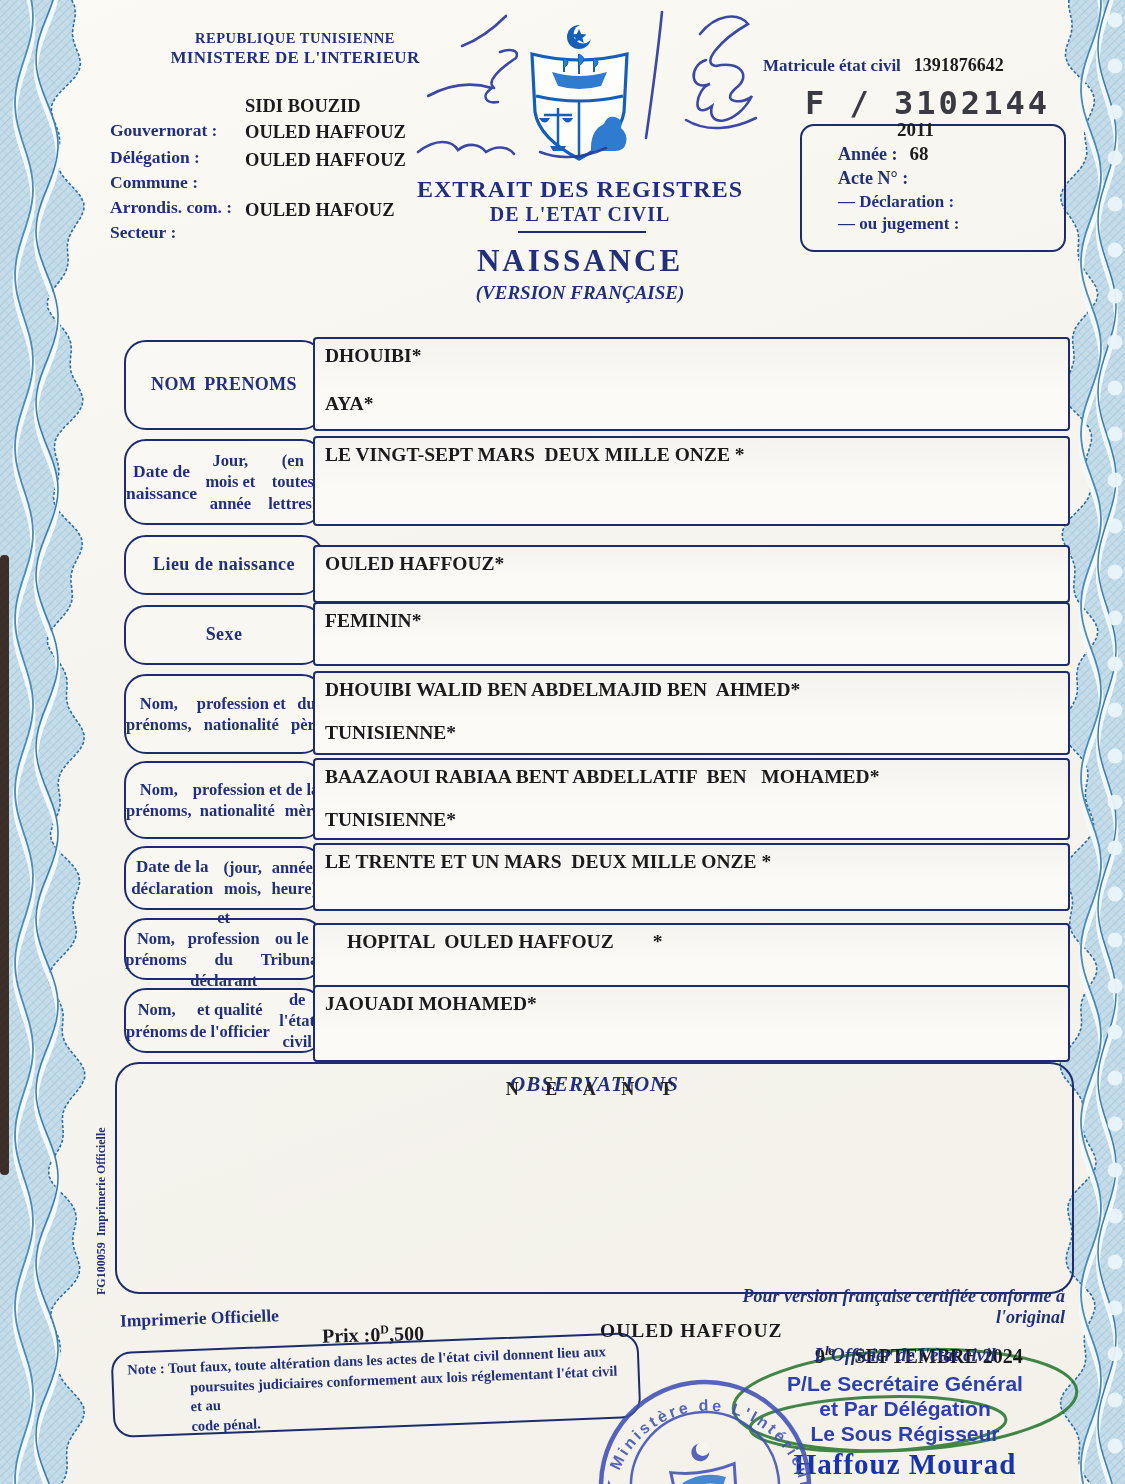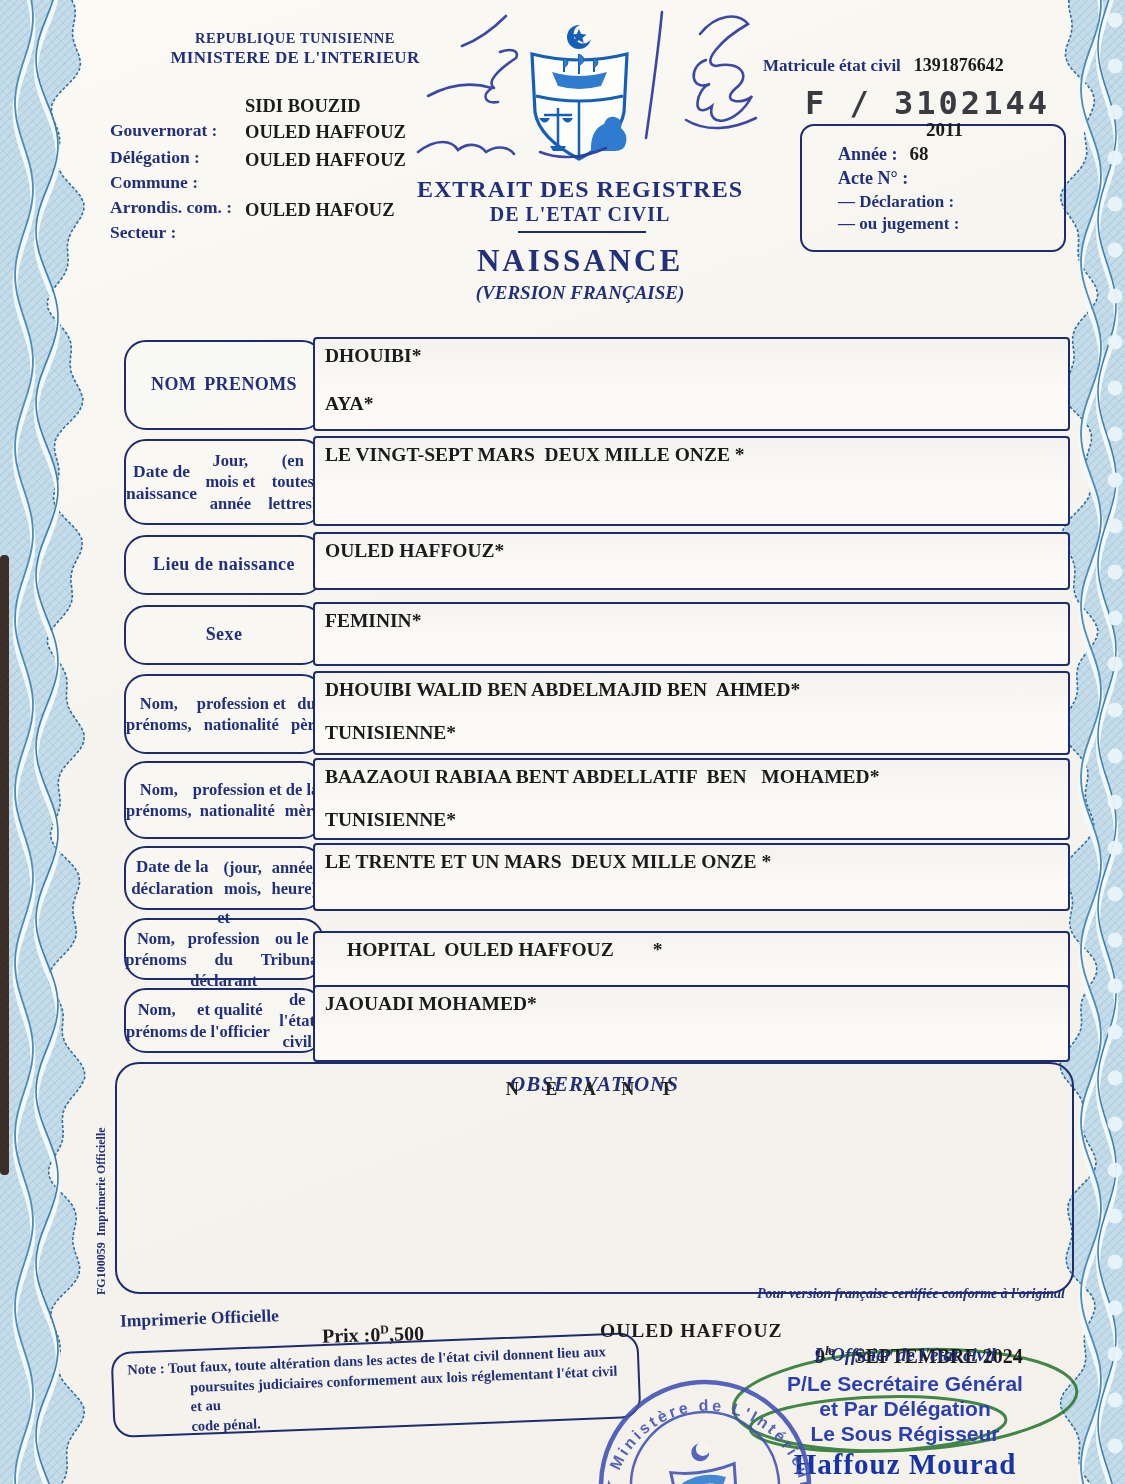--- a/index.html
+++ b/index.html
@@ -145,21 +145,21 @@
     </g>
   </svg>
 
   <div class="abs" style="left:763px;top:55px;">
     <span class="lbl" style="font-size:17px;">Matricule état civil</span>
     <span class="typed" style="font-size:18px;margin-left:9px;">1391876642</span>
   </div>
   <div class="abs" style="left:805px;top:84px;font-family:'DejaVu Sans Mono',monospace;font-weight:700;font-size:32px;color:#3a3a42;letter-spacing:3px;">F / 3102144</div>
 
   <div class="abs" style="left:800px;top:124px;width:262px;height:124px;border:2.5px solid #1d2c6e;border-radius:14px;">
-    <div class="abs typed" style="left:95px;top:-7px;font-size:19px;margin-left:29px;">2011</div>
+    <div class="abs typed" style="left:95px;top:-7px;font-size:19px;">2011</div>
     <div style="padding:15px 0 0 36px;line-height:1.32;">
       <div><span class="lbl" style="font-size:18px;">Année :</span>
            <span class="typed" style="font-size:19px;margin-left:8px;">68</span></div>
       <div class="lbl" style="font-size:18px;">Acte N° :</div>
       <div class="lbl" style="font-size:17px;">— Déclaration :</div>
       <div class="lbl" style="font-size:17px;">— ou jugement :</div>
     </div>
   </div>
 
   <div class="abs lbl" style="left:370px;top:176px;width:420px;text-align:center;font-size:24px;letter-spacing:1px;">EXTRAIT DES REGISTRES</div>
@@ -187,21 +187,21 @@
     </div>
     <div class="row-value-box" style="top:0;height:90px;">
       <span class="val">LE VINGT-SEPT MARS  DEUX MILLE ONZE *</span>
     </div>
   </div>
 
   <div class="abs" style="left:0;top:532px;width:1125px;height:64px;">
     <div class="row-label-box" style="top:3px;height:56px;">
       <span class="lab lab-big">Lieu de naissance</span>
     </div>
-    <div class="row-value-box" style="top:0;height:58px;">
+    <div class="row-value-box" style="top:13px;height:58px;">
       <span class="val">OULED HAFFOUZ*</span>
     </div>
   </div>
 
   <div class="abs" style="left:0;top:602px;width:1125px;height:64px;">
     <div class="row-label-box" style="top:3px;height:56px;">
       <span class="lab lab-big">Sexe</span>
     </div>
     <div class="row-value-box" style="top:0;height:64px;">
       <span class="val">FEMININ*</span>
@@ -242,21 +242,21 @@
       <span class="val">LE TRENTE ET UN MARS  DEUX MILLE ONZE *</span>
     </div>
   </div>
 
   <div class="abs" style="left:0;top:915px;width:1125px;height:66px;">
     <div class="row-label-box" style="top:3px;height:58px;">
       <span class="lab">Nom, prénoms</span>
       <span class="lab">et profession du déclarant</span>
       <span class="lab">ou le Tribunal</span>
     </div>
-    <div class="row-value-box" style="top:16px;height:66px;padding-left:32px;">
+    <div class="row-value-box" style="top:8px;height:66px;padding-left:32px;">
       <span class="val">HOPITAL  OULED HAFFOUZ        *</span>
     </div>
   </div>
 
   <div class="abs" style="left:0;top:985px;width:1125px;height:69px;">
     <div class="row-label-box" style="top:3px;height:61px;">
       <span class="lab">Nom, prénoms</span>
       <span class="lab">et qualité de l'officier</span>
       <span class="lab">de l'état civil</span>
     </div>
@@ -276,21 +276,21 @@
   <div class="abs typed" style="left:302px;top:1300px;font-size:20px;transform:rotate(-1.5deg);">
     <span>Prix :0</span><sup style="font-size:12px;">D</sup><span>,500</span>
   </div>
 
   <div class="abs" style="left:112px;top:1342px;width:528px;height:86px;border:2.5px solid #1d2c6e;border-radius:20px;transform:rotate(-2.2deg);padding:7px 10px 0 14px;box-sizing:border-box;">
     <span class="lbl" style="display:block;font-size:14.5px;line-height:1.35;">Note : Tout faux, toute altération dans les actes de l'état civil donnent lieu aux</span>
     <span class="lbl" style="display:block;font-size:14.5px;line-height:1.35;padding-left:62px;">poursuites judiciaires conformement aux lois réglementant l'état civil et au</span>
     <span class="lbl" style="display:block;font-size:14.5px;line-height:1.35;padding-left:62px;">code pénal.</span>
   </div>
 
-  <div class="abs lbl" style="left:695px;top:1286px;width:370px;text-align:right;font-size:14px;font-style:italic;">Pour version française certifiée conforme à l'original</div>
+  <div class="abs lbl" style="left:695px;top:1286px;width:370px;text-align:right;font-size:18px;font-style:italic;">Pour version française certifiée conforme à l'original</div>
   <div class="abs typed" style="left:600px;top:1320px;font-size:19.5px;letter-spacing:1px;">OULED HAFFOUZ</div>
   <div class="abs typed" style="left:795px;top:1320px;font-size:20px;">
     <span>9</span><sup style="font-size:13px;font-style:italic;">le</sup><span style="margin-left:20px;">SEPTEMBRE 2024</span>
   </div>
   <div class="abs lbl" style="left:740px;top:1344px;width:330px;text-align:center;font-size:19px;font-style:italic;">L'Officier de l'état civil</div>
 
   <div class="abs" style="left:740px;top:1372px;width:330px;text-align:center;font-family:'Liberation Sans',sans-serif;font-weight:700;color:#2b3fb0;font-size:21px;line-height:1.18;">
     <div>P/Le Secrétaire Général</div>
     <div>et Par Délégation</div>
     <div>Le Sous Régisseur</div>

